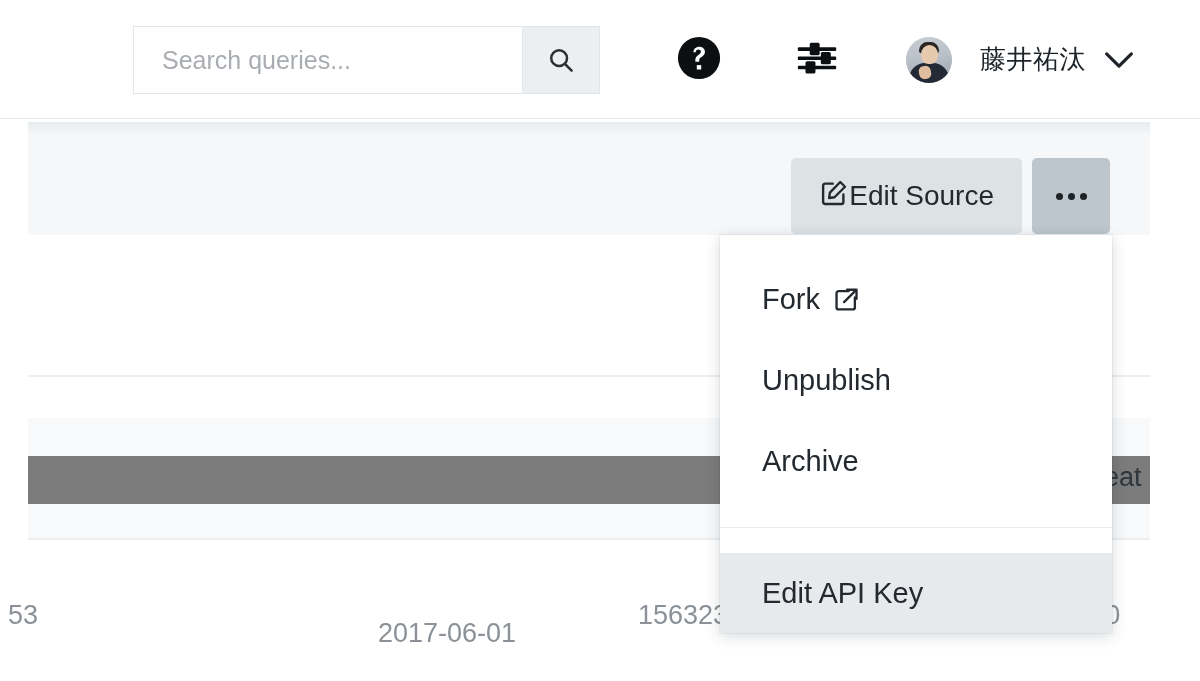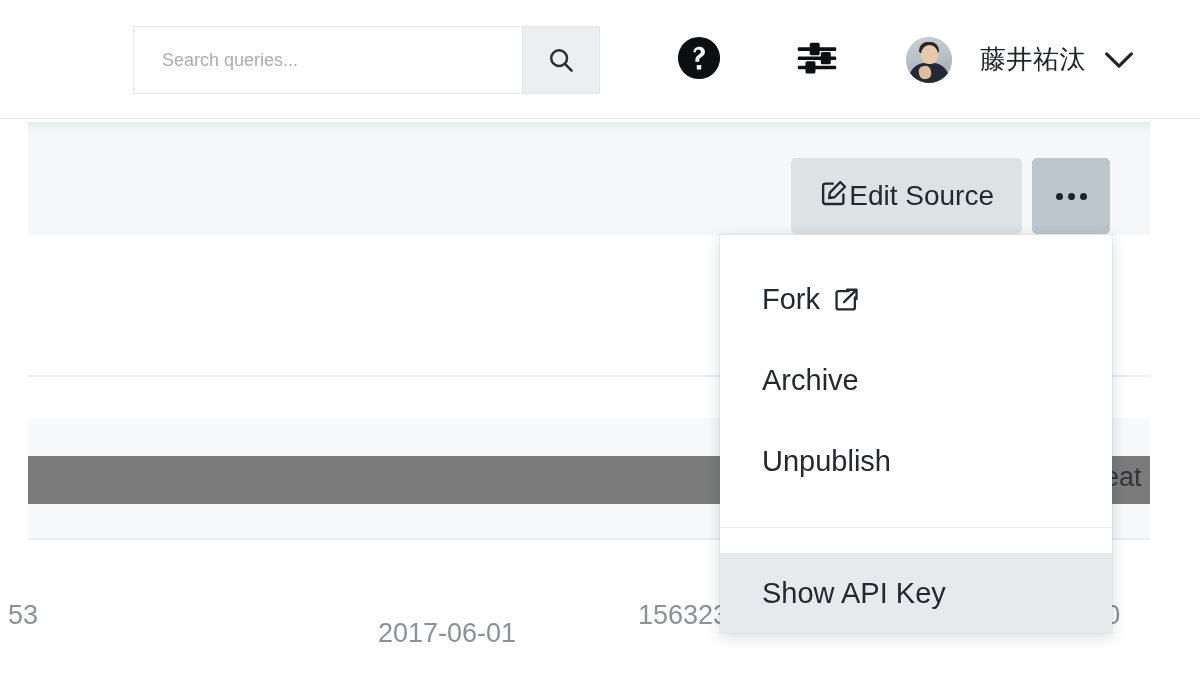--- a/index.html
+++ b/index.html
@@ -59,21 +59,21 @@
   }
   .search-input {
     width: 389px;
     height: 68px;
     box-sizing: border-box;
     border: 1px solid #e3e6e8;
     border-right: none;
     background: #ffffff;
     outline: none;
     font-family: "Liberation Sans", sans-serif;
-    font-size: 18px;
+    font-size: 25px;
     color: #4a5156;
     padding: 0 0 0 28px;
     border-radius: 0;
   }
   .search-input::placeholder {
     color: #a9adb1;
     opacity: 1;
   }
   .search-btn {
     width: 78px;
@@ -452,28 +452,28 @@
       <span class="ext">
         <svg width="28" height="28" viewBox="0 0 24 24" fill="none" stroke="#23292e" stroke-width="2.0" stroke-linecap="round" stroke-linejoin="round">
           <path d="M14.2 4.4H5.6A1.7 1.7 0 0 0 3.9 6.1v12.3a1.7 1.7 0 0 0 1.7 1.7h12.3a1.7 1.7 0 0 0 1.7-1.7V9.8"></path>
           <polyline points="13.0,3.2 21.0,3.2 21.0,11.0"></polyline>
           <line x1="10.3" y1="13.8" x2="20.6" y2="3.5"></line>
         </svg>
       </span>
     </div>
 
     <div class="menu-item">
+      <span class="label">Unpublish</span>
+    </div>
+
+    <div class="menu-item">
       <span class="label">Archive</span>
     </div>
 
-    <div class="menu-item">
-      <span class="label">Unpublish</span>
-    </div>
-
     <div class="menu-sep"></div>
 
     <div class="menu-item active">
-      <span class="label">Show API Key</span>
+      <span class="label">Edit API Key</span>
     </div>
 
   </div>
 
 </div>
 
 </body></html>

